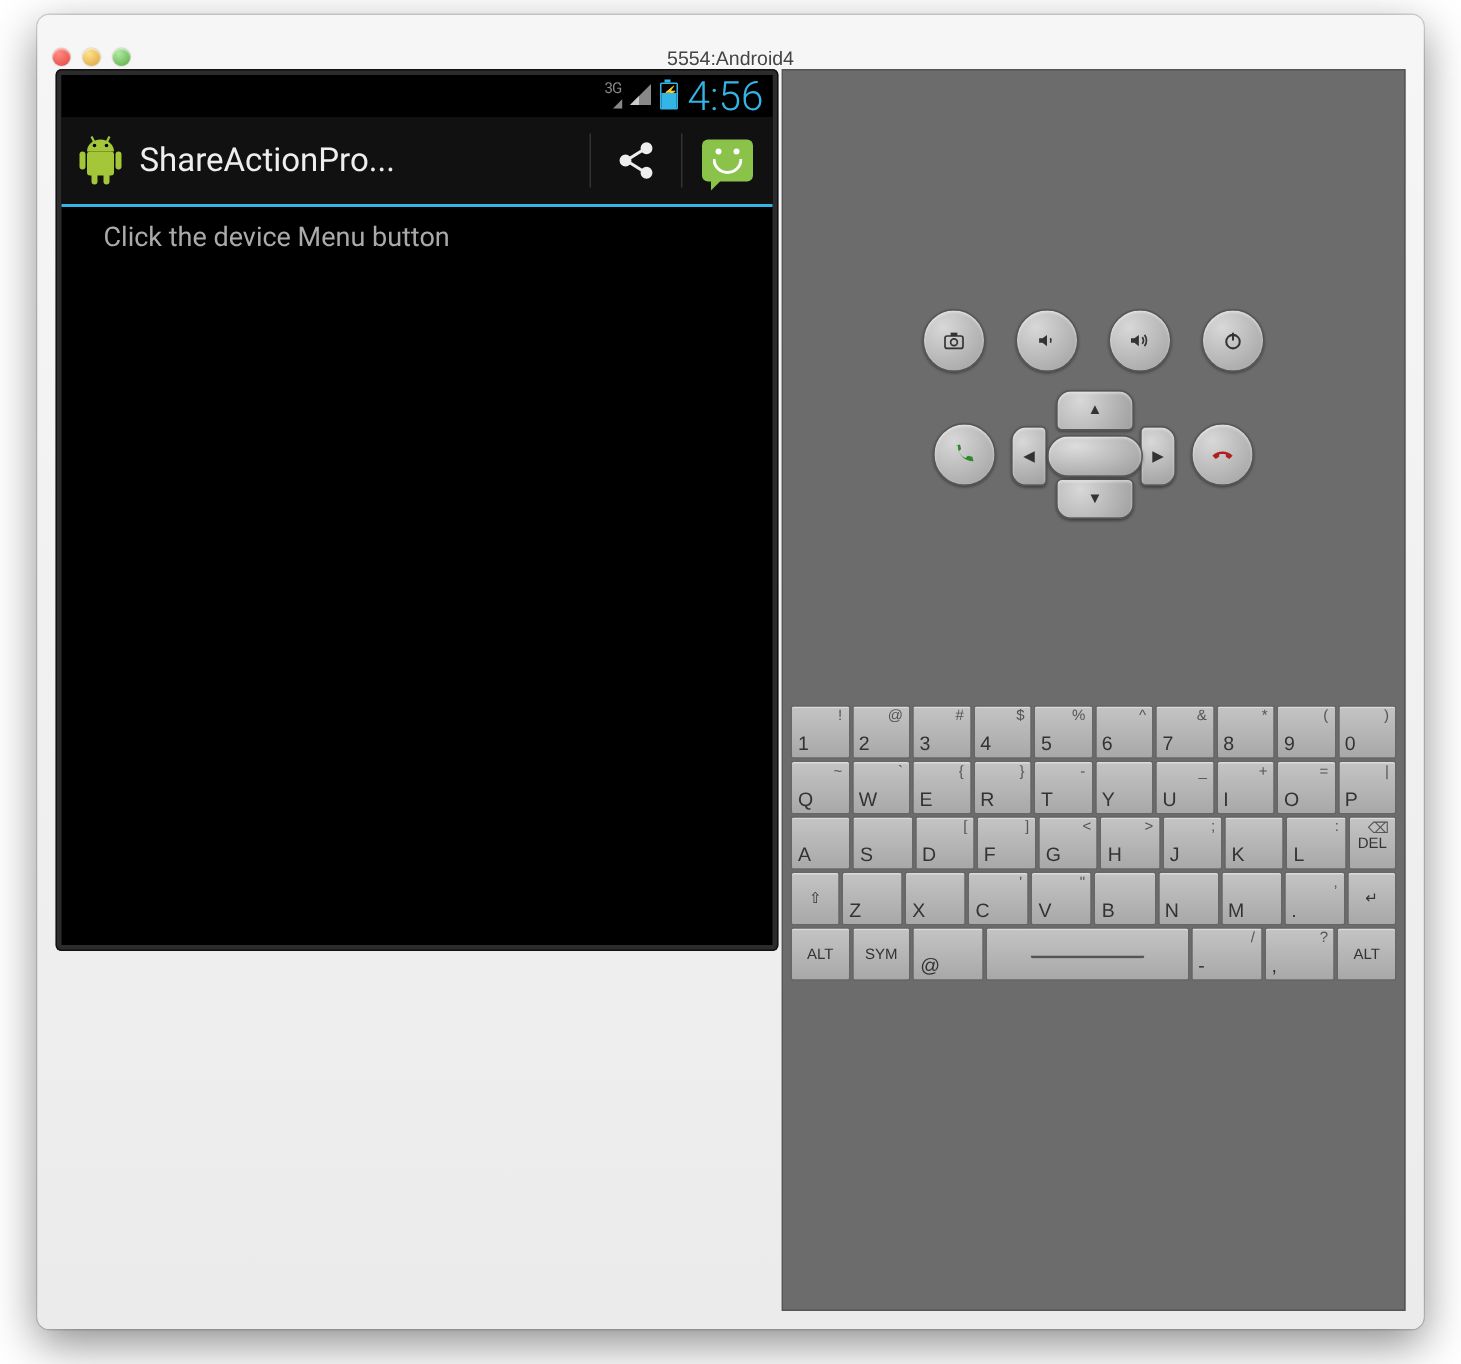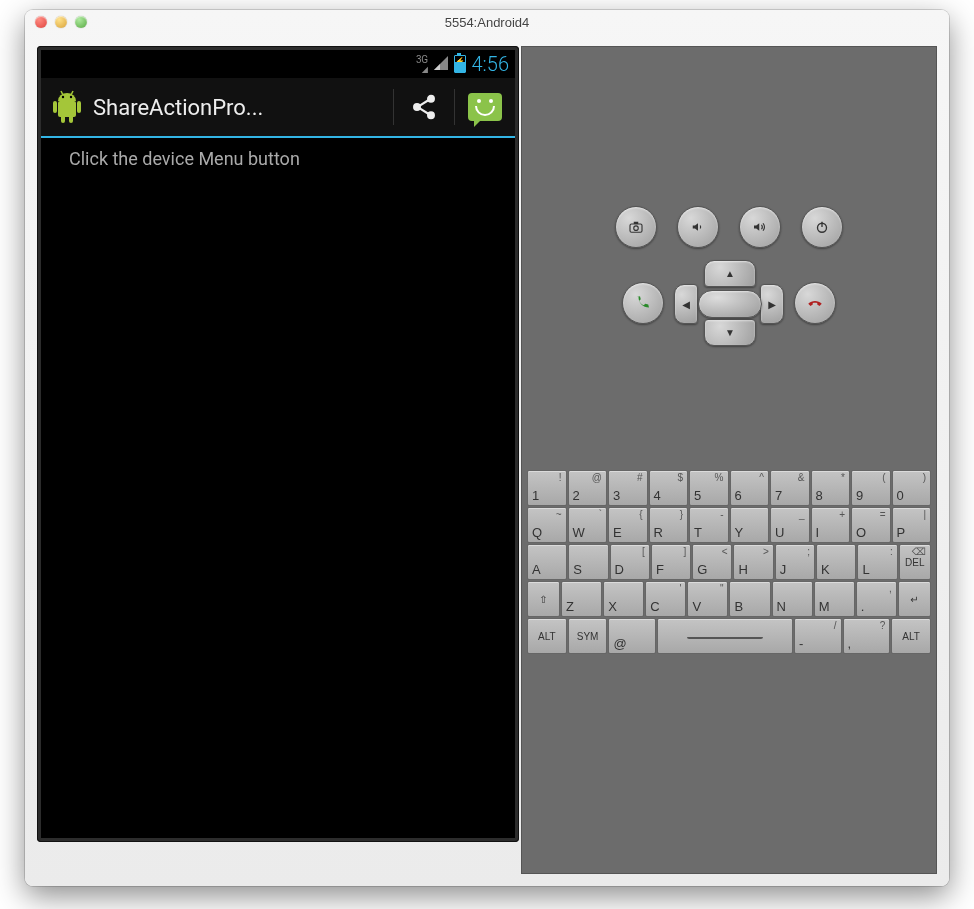--- a/index.html
+++ b/index.html
@@ -17,21 +17,21 @@
     width: 924px;
     height: 876px;
     border-radius: 8px;
     background: linear-gradient(#f6f6f6, #ebebeb);
     box-shadow: 0 10px 30px rgba(0,0,0,0.45), 0 0 0 1px rgba(0,0,0,0.15);
   }
   .titlebar {
     height: 24px;
     display: flex;
     align-items: center;
-    padding: 0 10px;
+    padding: 16px 10px;
     position: relative;
   }
   .traffic {
     display: flex;
     gap: 8px;
     align-items: center;
   }
   .dot {
     width: 12px; height: 12px; border-radius: 50%;
     box-shadow: inset 0 1px 1px rgba(255,255,255,0.6), 0 0 1px rgba(0,0,0,0.4);
@@ -49,21 +49,21 @@
   }
   .content {
     position: absolute;
     left: 0; right: 0; top: 24px; bottom: 0;
     display: flex;
     padding: 12px;
     box-sizing: border-box;
   }
   .device-frame {
     width: 482px;
-    height: 796px;
+    height: 588px;
     background: #2c2c2c;
     border-radius: 4px;
     padding: 4px;
     box-sizing: border-box;
     box-shadow: inset 0 0 0 1px #111;
   }
   .device-screen {
     width: 100%;
     height: 100%;
     background: #000;
@@ -101,21 +101,21 @@
   .battery::after{
     content:'';
     position:absolute; left:0; right:0; bottom:0; height:60%;
     background:#33b5e5;
   }
   .bolt {
     position:absolute; top:1px; left:1px; color:#fff; font-size:8px;
   }
   .clock {
     color: #33b5e5;
-    font-size: 20px;
+    font-size: 27px;
     font-weight: 300;
   }
   .action-bar {
     height: 58px;
     background: #111;
     border-bottom: 2px solid #33b5e5;
     display: flex;
     align-items: center;
     padding-left: 10px;
   }

